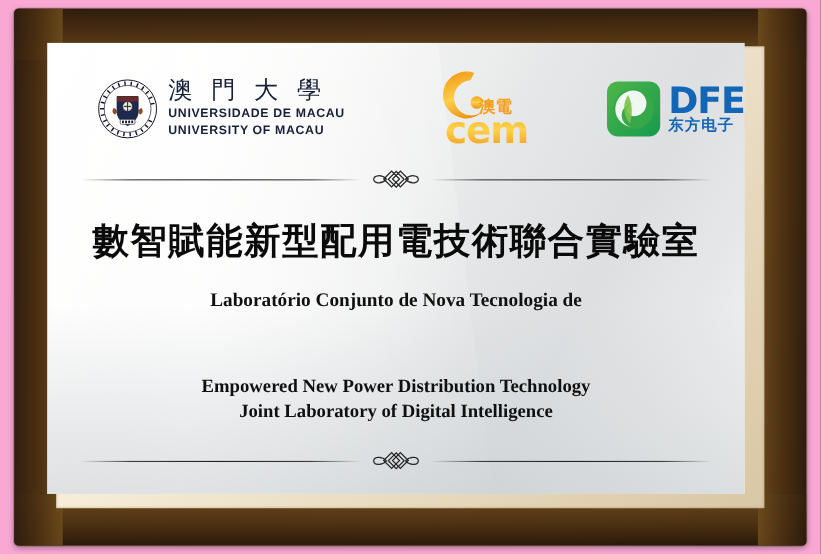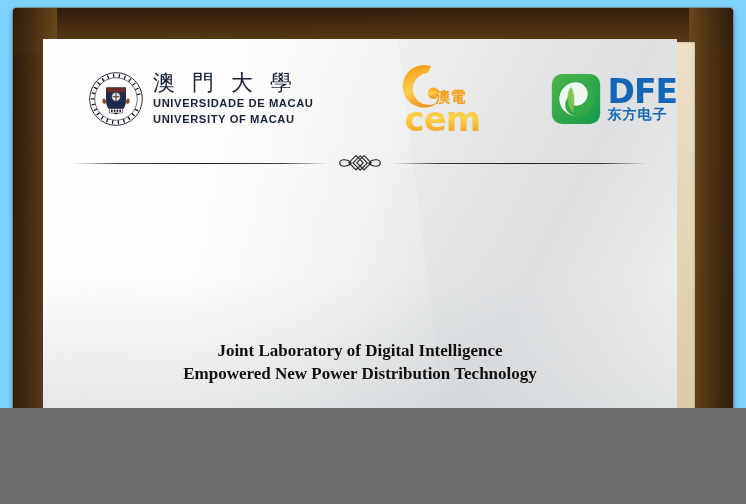--- a/index.html
+++ b/index.html
@@ -4,23 +4,23 @@
 <title>Plaque</title>
 <style>
   html, body {
     margin: 0;
     padding: 0;
     background: #6f6f6e;
   }
   #stage {
     position: relative;
     width: 746px;
-    height: 408px;
+    height: 504px;
     overflow: hidden;
-    background: #7dd3fc;
+    background: #f9a8d4;
     font-family: "Liberation Serif", serif;
   }
 
   
   #frame-outer {
     position: absolute;
     left: 13px;
     top: 8px;
     width: 720px;
     height: 488px;
@@ -440,27 +440,29 @@
               <rect x="58" y="7" width="19" height="19" transform="rotate(45 67.5 16.5)"></rect>
               <rect x="51" y="7" width="19" height="19" transform="rotate(45 60 16.5)"></rect>
               <path d="M44 17 c-10 -10 -22 -6 -22 0 c0 6 12 10 22 0"></path>
               <path d="M76 17 c10 -10 22 -6 22 0 c0 6 -12 10 -22 0"></path>
             </g>
           </svg>
         </span>
         <span class="line"></span>
       </div>
 
+      <div class="title-cn">數智賦能新型配用電技術聯合實驗室</div>
 
       <div class="title-pt">
+        <div class="nowrap">Laboratório Conjunto de Nova Tecnologia de</div>
       </div>
 
       <div class="title-en">
+        <div class="nowrap">Empowered New Power Distribution Technology</div>
         <div class="nowrap">Joint Laboratory of Digital Intelligence</div>
-        <div class="nowrap">Empowered New Power Distribution Technology</div>
       </div>
 
       <div class="rule" id="rule-bottom">
         <span class="line"></span>
         <span class="orn">
           <svg viewBox="0 0 120 34" width="64" height="24" aria-hidden="true">
             <g fill="none" stroke="#262626" stroke-width="2.1">
               <rect x="43" y="7" width="19" height="19" transform="rotate(45 52.5 16.5)"></rect>
               <rect x="58" y="7" width="19" height="19" transform="rotate(45 67.5 16.5)"></rect>
               <rect x="51" y="7" width="19" height="19" transform="rotate(45 60 16.5)"></rect>

